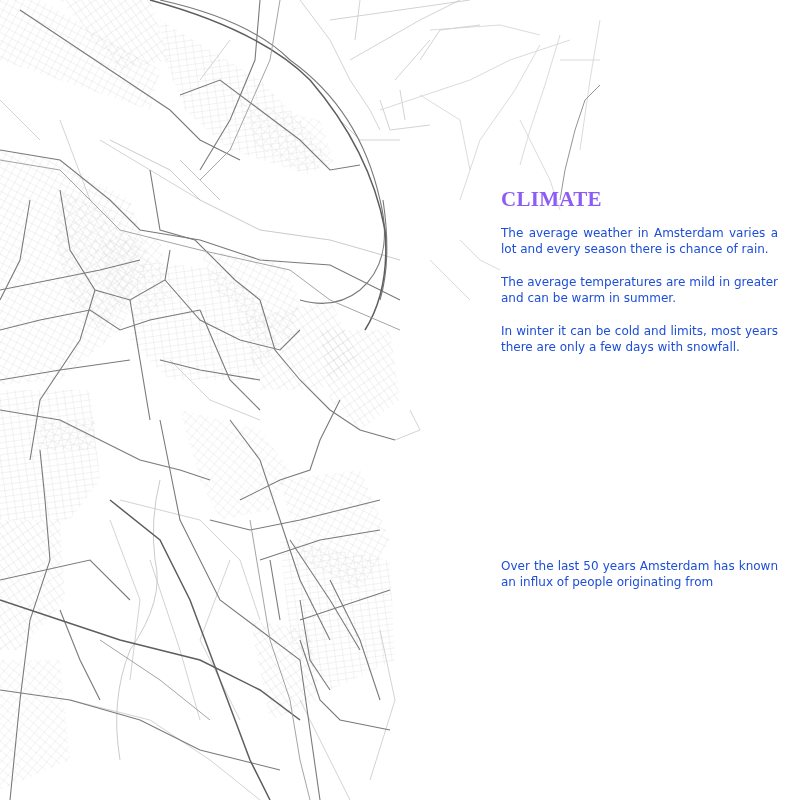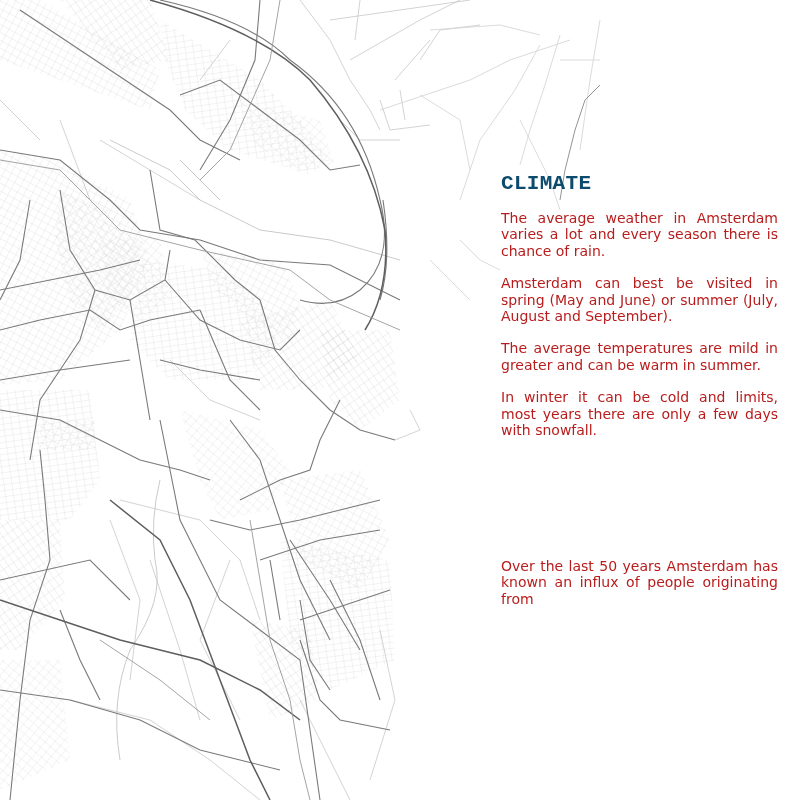--- a/index.html
+++ b/index.html
@@ -1,21 +1,21 @@
 <!DOCTYPE html>
 <html><head>
   <meta charset="utf-8">
   <style>
     html, body { margin: 0; padding: 0; background: #ffffff; }
     body { width: 800px; height: 800px; overflow: hidden; position: relative; font-family: "DejaVu Sans", sans-serif; color: #1a1a1a; }
     .map { position: absolute; left: 0; top: 0; width: 800px; height: 800px; }
     .map svg { width: 800px; height: 800px; display: block; }
     .panel { position: absolute; left: 501px; top: 168px; width: 277px; }
-    .section-title { font-family: Liberation Mono, monospace; font-weight: 700; font-size: 21px; letter-spacing: 0.3px; margin: 2px 0 12px 0; color: #0c4a6e; line-height: 28px; }
-    .para { font-size: 14px; line-height: 16.4px; text-align: justify; margin: 0 0 16px 0; color: #b91c1c; }
+    .section-title { font-family: Liberation Serif, serif; font-weight: 700; font-size: 21px; letter-spacing: 0.3px; margin: 17px 0 12px 0; color: #8b5cf6; line-height: 28px; }
+    .para { font-size: 12px; line-height: 16.4px; text-align: justify; margin: 0 0 16px 0; color: #1d4ed8; }
     .section { margin-bottom: 0; }
     .section.demography { position: absolute; top: 390px; left: 0; width: 277px; }
   </style>
 </head>
 <body>
 
 <div class="map">
   <svg viewBox="0 0 800 800" xmlns="http://www.w3.org/2000/svg">
     <defs>
       <pattern id="grid1" width="7" height="7" patternUnits="userSpaceOnUse" patternTransform="rotate(28)">
@@ -160,20 +160,19 @@
       <path d="M430 260 L470 300"></path>
     </g>
     <path d="M600 85 L585 100 L575 130 L565 170 L560 200" fill="none" stroke="#888" stroke-width="0.9"></path>
   </svg>
 </div>
 
 <div class="panel">
   <div class="section climate">
     <h2 class="section-title">CLIMATE</h2>
     <p class="para">The average weather in Amsterdam varies a lot and every season there is chance of rain.</p>
-    <p class="para">Amsterdam can best be visited in spring (May and June) or summer (July, August and September).</p>
     <p class="para">The average temperatures are mild in greater and can be warm in summer.</p>
     <p class="para">In winter it can be cold and limits, most years there are only a few days with snowfall.</p>
   </div>
   <div class="section demography">
     <p class="para">Over the last 50 years Amsterdam has known an influx of people originating from</p>
   </div>
 </div>
 
 </body></html>

